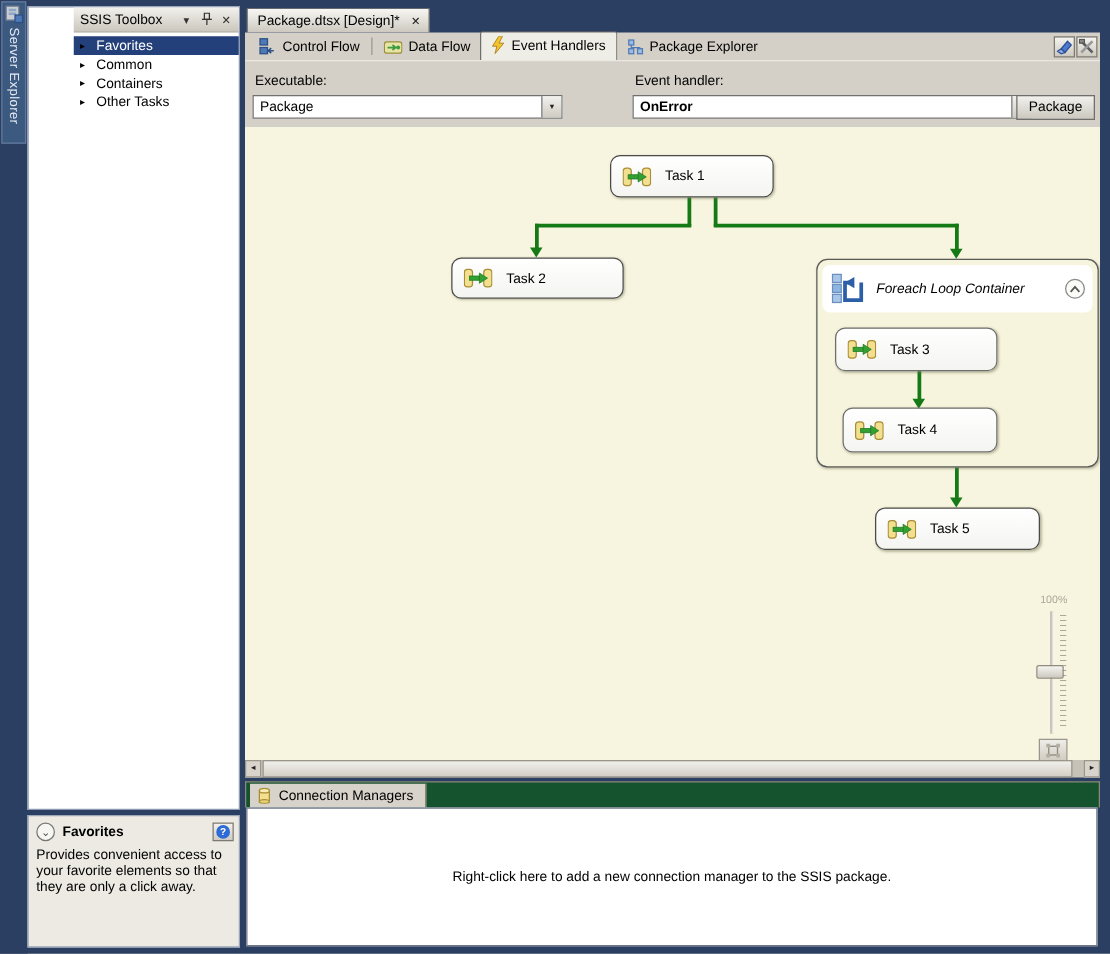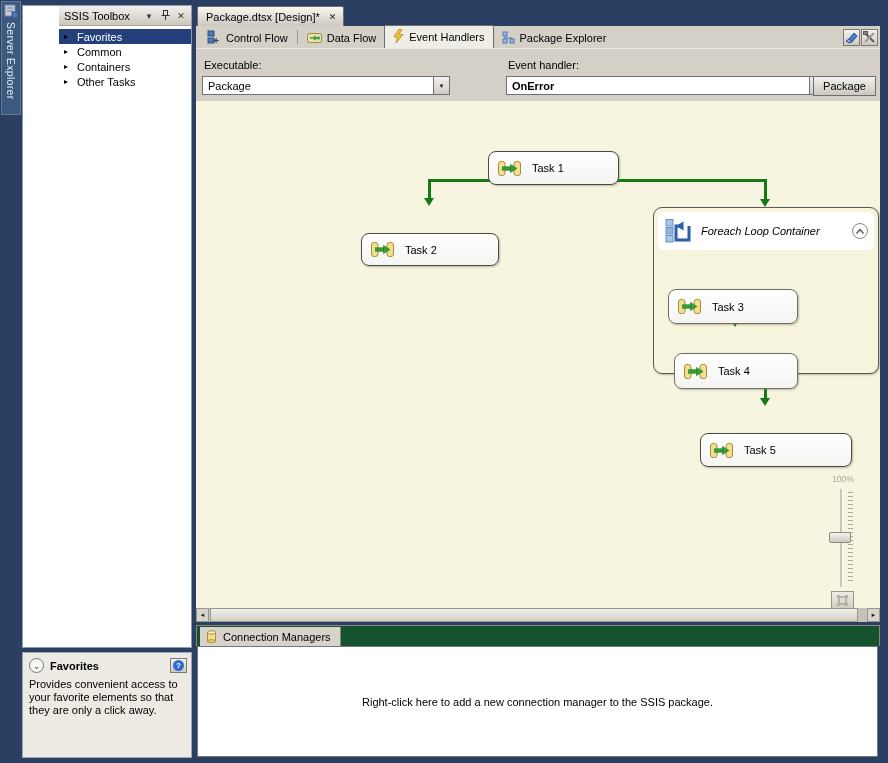--- a/index.html
+++ b/index.html
@@ -68,21 +68,21 @@
                font-size:6px; color:#222; }
   .delete-btn { position:absolute; left:617px; top:27px; width:63px; height:20px;
                 background:linear-gradient(#F2F1ED,#CCC8BF); border:1px solid #6E6E6E;
                 display:flex; align-items:center; justify-content:center; cursor:default; }
 
   
   .surface { position:absolute; left:0; top:101px; width:684px; height:507px; background:#F7F5DF;
              overflow:hidden; }
   .task { position:absolute; background:linear-gradient(#FFFFFF,#F4F4F1); border:1px solid #4A4A4A;
           border-radius:8px; display:flex; align-items:center; padding-left:9px; gap:11px;
-          box-shadow:1px 1px 2px rgba(110,110,80,.45);margin-top:27px; }
+          box-shadow:1px 1px 2px rgba(110,110,80,.45); }
   .seg { position:absolute; background:#157A15; }
   .ah  { position:absolute; width:0; height:0; border-left:5px solid transparent;
          border-right:5px solid transparent; border-top:8px solid #157A15; }
 
   .fec { position:absolute; left:457px; top:106px; width:226px; height:167px; background:#F6F4DC;
          border:1px solid #5A5A5A; border-radius:9px; box-shadow:1px 1px 2px rgba(110,110,80,.45); }
   .fec-head { position:absolute; left:4px; top:4px; right:4px; height:38px; background:#fff;
               border-radius:6px; display:flex; align-items:center; gap:10px; padding:0 6px 0 7px; }
   .fec-title { flex:1;font-style:italic; }
   .fec-col { width:16px; height:16px; border:1px solid #8A8A8A; border-radius:50%; background:#FBFBF8;
@@ -316,21 +316,21 @@
           <svg width="23" height="17" viewBox="0 0 23 17">
             <rect x="0.5" y="1.5" width="6.5" height="14" rx="2.5" fill="#F2DF8F" stroke="#A98E35"></rect>
             <rect x="16" y="1.5" width="6.5" height="14" rx="2.5" fill="#F2DF8F" stroke="#A98E35"></rect>
             <rect x="4.5" y="6.8" width="8.5" height="3.4" fill="#33A033" stroke="#1E7A1E" stroke-width="0.6"></rect>
             <polygon points="12.5,4.4 19,8.5 12.5,12.6" fill="#33A033" stroke="#1E7A1E" stroke-width="0.6"></polygon>
           </svg>
           <span>Task 4</span>
         </div>
       </div>
 
-      <div class="task" style="left:504px; top:305px; width:152px; height:34px;">
+      <div class="task" style="left:504px; top:305px; width:132px; height:34px;">
         <svg width="23" height="17" viewBox="0 0 23 17">
           <rect x="0.5" y="1.5" width="6.5" height="14" rx="2.5" fill="#F2DF8F" stroke="#A98E35"></rect>
           <rect x="16" y="1.5" width="6.5" height="14" rx="2.5" fill="#F2DF8F" stroke="#A98E35"></rect>
           <rect x="4.5" y="6.8" width="8.5" height="3.4" fill="#33A033" stroke="#1E7A1E" stroke-width="0.6"></rect>
           <polygon points="12.5,4.4 19,8.5 12.5,12.6" fill="#33A033" stroke="#1E7A1E" stroke-width="0.6"></polygon>
         </svg>
         <span>Task 5</span>
       </div>
 
       <div class="zoomctl">

